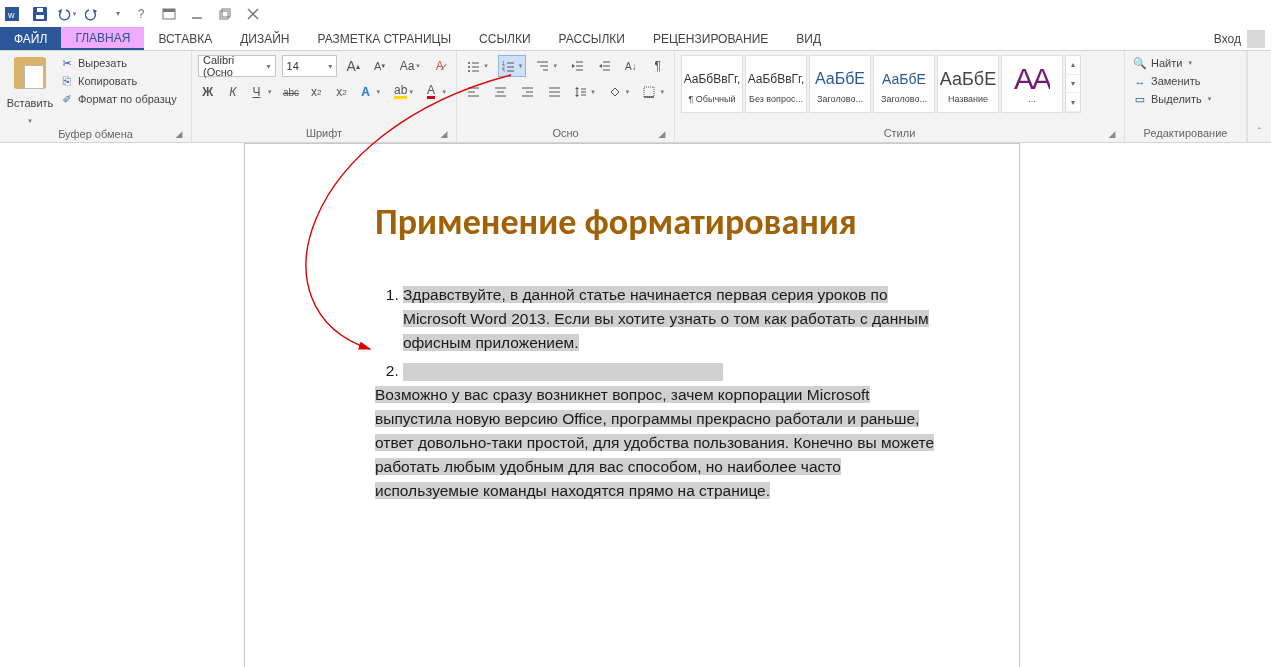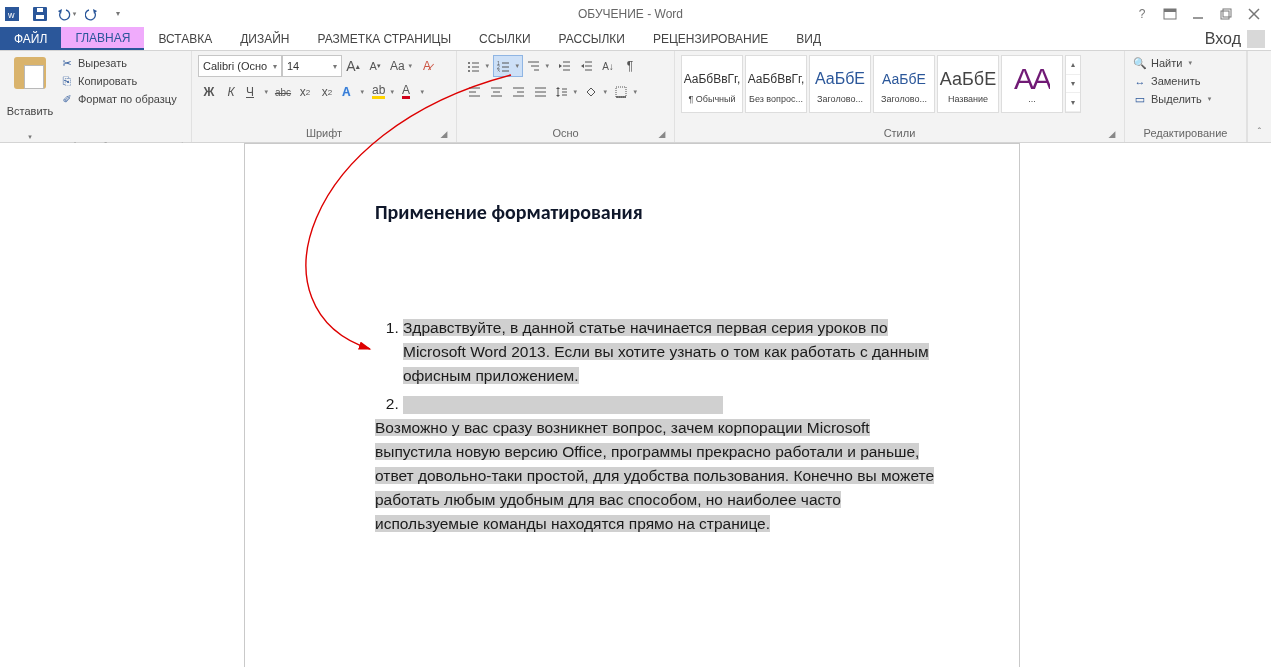--- a/index.html
+++ b/index.html
@@ -12,42 +12,42 @@
   .titlebar .title { flex: 1; text-align: center; font-size: 12px; color: #666; }
   .win-controls { display: flex; align-items: center; gap: 6px; padding-right: 6px; }
   .win-btn { color: #777; width: 22px; }
 
   
   .tabsrow { display: flex; align-items: stretch; height: 24px; background: #fff; border-bottom: 1px solid #d4d4d4; }
   .file-tab { background: #2b579a; color: #fff; padding: 0 14px; display: flex; align-items: center; font-size: 12px; text-transform: uppercase; }
   .tab { padding: 0 14px; display: flex; align-items: center; color: #444; font-size: 12px; text-transform: uppercase; cursor: default; }
   .tab.active { color: #2b579a; border-bottom: 2px solid #2b579a; background: #f0abfc; }
   .tabsrow .spacer { flex: 1; }
-  .signin { padding: 0 6px; display: flex; align-items: center; color: #444; font-size: 16px; gap: 6px; }
+  .signin { padding: 0 6px; display: flex; align-items: center; color: #444; font-size: 12px; gap: 6px; }
   .avatar { width: 18px; height: 18px; background: #d8d8d8; }
 
   
   .ribbon { height: 92px; background: #f3f3f3; border-bottom: 1px solid #d4d4d4; display: flex; }
   .group { display: flex; flex-direction: column; border-right: 1px solid #e1e1e1; padding: 4px 6px 0; }
   .group-body { flex: 1; display: flex; gap: 4px; }
   .group-label { height: 18px; font-size: 11px; color: #666; text-align: center; display: flex; align-items: center; justify-content: center; position: relative; }
   .dlg-launcher { position: absolute; right: 0; bottom: 2px; width: 12px; height: 12px; display: flex; align-items: center; justify-content: center; color: #888; font-size: 9px; }
 
   
-  .paste-big { display: flex; flex-direction: column; align-items: center; width: 48px; gap: 16px; color: #444; font-size: 11px; }
+  .paste-big { display: flex; flex-direction: column; align-items: center; width: 48px; gap: 8px; color: #444; font-size: 11px; }
   .paste-icon { width: 32px; height: 32px; position: relative; margin-top: 2px; }
   .paste-icon::before { content: ""; position: absolute; inset: 0; background: #d9b36c; border-radius: 3px; }
   .paste-icon::after { content: ""; position: absolute; left: 10px; top: 8px; width: 18px; height: 22px; background: #fff; border: 1px solid #b9b9b9; }
   .clip-sub { display: flex; flex-direction: column; gap: 2px; font-size: 11px; color: #444; }
   .clip-item { display: flex; align-items: center; gap: 4px; padding: 1px 2px; white-space: nowrap; }
   .mini-icon { width: 14px; height: 14px; display: inline-flex; align-items: center; justify-content: center; color: #2b579a; font-size: 11px; }
 
   
   .font-group .group-body { flex-direction: column; gap: 4px; }
-  .font-row { display: flex; align-items: flex-start; gap: 0; }
+  .font-row { display: flex; align-items: flex-start; gap: 6px; }
   .combo { height: 22px; background: #fff; border: 1px solid #c6c6c6; display: flex; align-items: center; padding: 0 4px; font-size: 11px; color: #333; }
   .combo .dd { margin-left: auto; color: #777; font-size: 8px; padding-left: 4px; }
   .rb { width: 22px; height: 22px; display: flex; align-items: center; justify-content: center; color: #555; font-size: 12px; cursor: default; border: 1px solid transparent; }
   .rb.split { width: 30px; justify-content: space-between; padding: 0 3px; }
   .rb.split .dd { font-size: 7px; color: #777; }
   .rb.active { background: #cde0f7; border: 1px solid #8fb5e3; }
   .underline-red { border-bottom: 3px solid #d0021b; height: 14px; display: inline-block; line-height: 11px; }
   .underline-yellow { border-bottom: 3px solid #ffd400; height: 14px; display: inline-block; line-height: 11px; }
 
   
@@ -61,21 +61,21 @@
   .gallery-more { width: 16px; height: 58px; display: flex; flex-direction: column; border: 1px solid #ddd; background: #fff; }
   .gallery-more div { flex: 1; display: flex; align-items: center; justify-content: center; font-size: 8px; color: #666; border-bottom: 1px solid #eee; }
 
   .edit-group .group-body { flex-direction: column; gap: 2px; font-size: 11px; }
 
   .collapse-ribbon { width: 24px; border-left: 1px solid #e1e1e1; display: flex; align-items: flex-end; justify-content: center; padding-bottom: 4px; color: #777; font-size: 10px; }
 
   
   .doc-area { position: absolute; left: 0; top: 143px; right: 0; bottom: 0; background: #fff; overflow: hidden; }
   .page { position: absolute; left: 244px; top: 0; width: 776px; background: #fff; border: 1px solid #c9c9c9; height: 700px; padding: 56px 76px 0 130px; }
-  .doc-title { font-family: Calibri, sans-serif; font-size: 20px; font-weight: 700; color: #0f172a; margin-bottom: 92px; }
+  .doc-title { font-family: Calibri, sans-serif; font-size: 36px; font-weight: 700; color: #a16207; margin-bottom: 39px; }
   .doc-list { font-family: Calibri, sans-serif; font-size: 15.5px; color: #1a1a1a; line-height: 1.55; padding-left: 28px; }
   .doc-list li { margin-bottom: 4px; }
   .sel { background: #d0d0d0; }
   .blank-item { display: inline-block; width: 320px; height: 18px; background: #d0d0d0; vertical-align: middle; }
 
   
   .arrow-svg { position: absolute; left: 0; top: 0; pointer-events: none; z-index: 5; }
 
   ol.doc-list > li::marker { background: transparent; }
   .li-sel::marker { color: #1a1a1a; }
@@ -106,21 +106,20 @@
         <span style="font-size:7px;color:#777;margin-left:1px">▾</span>
       </div>
     <div class="qat-item">
         <svg width="14" height="14">
           <path d="M4 3 A5 5 0 1 0 10 6" fill="none" stroke="#2b579a" stroke-width="1.3"></path>
           <path d="M12 4 L8 2 L9 7 Z" fill="#2b579a"></path>
         </svg>
       </div>
     <div class="qat-item" style="font-size:8px;color:#777">▾</div>
   </div>
-  <div class="title">ОБУЧЕНИЕ - Word</div>
   <div class="win-controls">
     <div class="win-btn">?</div>
     <div class="win-btn">
         <svg width="14" height="12">
           <rect x="1" y="1" width="12" height="10" fill="none" stroke="#777"></rect>
           <rect x="1" y="1" width="12" height="3" fill="#777"></rect>
         </svg>
       </div>
     <div class="win-btn">
         <svg width="12" height="12">

